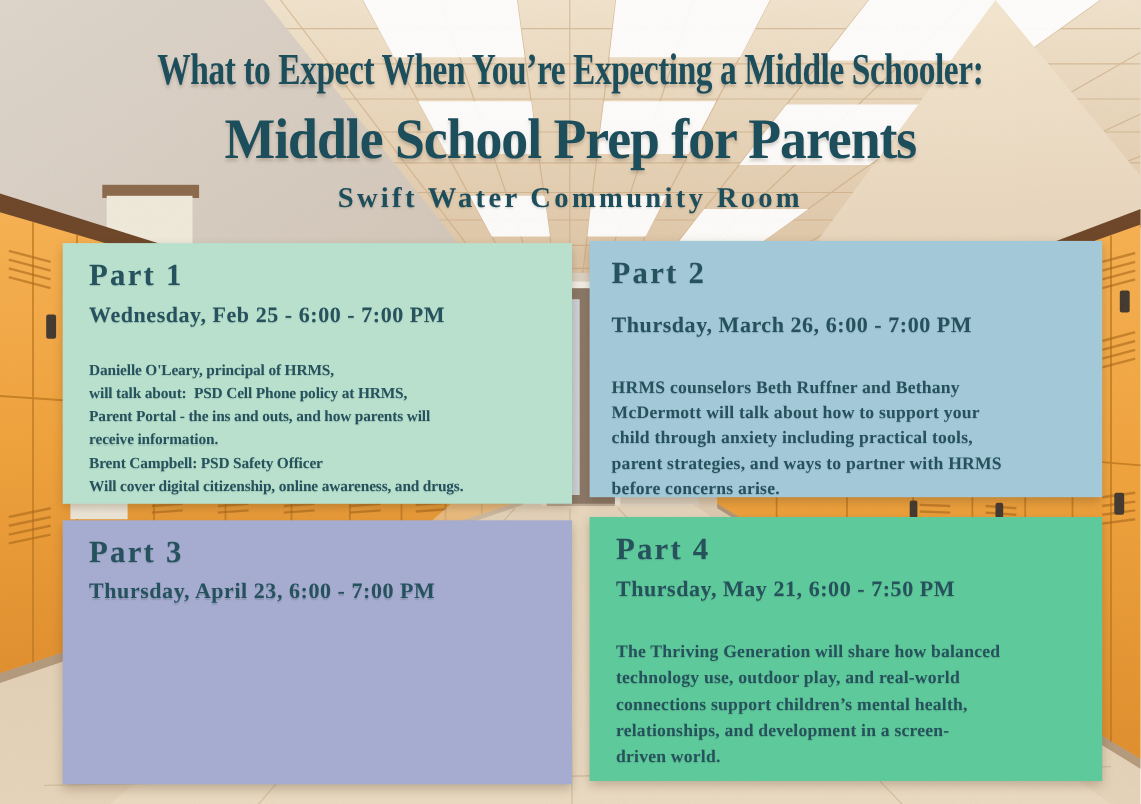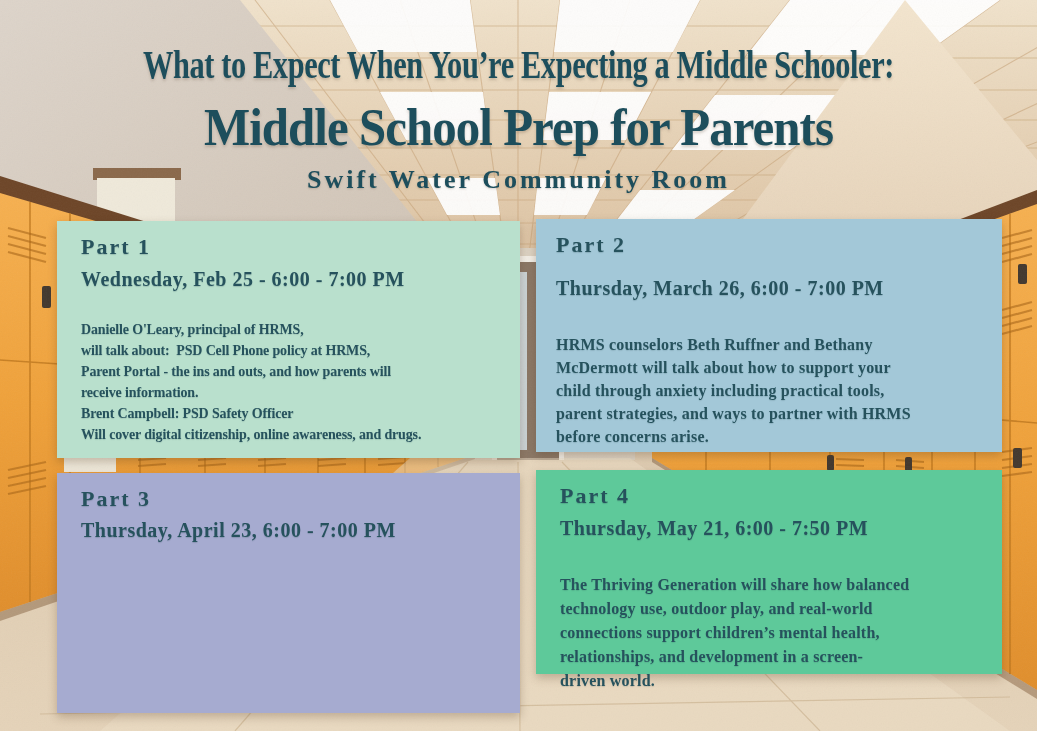--- a/index.html
+++ b/index.html
@@ -28,23 +28,23 @@
     text-shadow:0 1px 2px rgba(90,70,50,0.25);
   }
   
   .panel{
     position:absolute;box-sizing:border-box;padding:13px 24px 0 24px;
     box-shadow:0 4px 9px rgba(80,55,30,0.28);
   }
   .p1{left:57px;top:221px;width:463px;height:237px;}
   .p2{left:536px;top:219px;width:466px;height:233px;}
   .p3{left:57px;top:473px;width:463px;height:240px;}
-  .p4{left:536px;top:470px;width:466px;height:204px;}
+  .p4{left:536px;top:470px;width:466px;height:240px;}
   .plabel{
-    margin:0;font-size:22px;font-weight:bold;letter-spacing:2px;line-height:1.2;
+    margin:0;font-size:28px;font-weight:bold;letter-spacing:2px;line-height:1.2;
     text-shadow:0 1px 1px rgba(30,60,70,0.2);
   }
   .pdate{
     font-size:20px;font-weight:bold;letter-spacing:0.5px;line-height:1.2;
     text-shadow:0 1px 1px rgba(30,60,70,0.2);
   }
   .pbody{
     font-size:16px;font-weight:bold;letter-spacing:0.2px;line-height:24px;
     white-space:pre-wrap;text-shadow:0 1px 1px rgba(30,60,70,0.15);
   }

